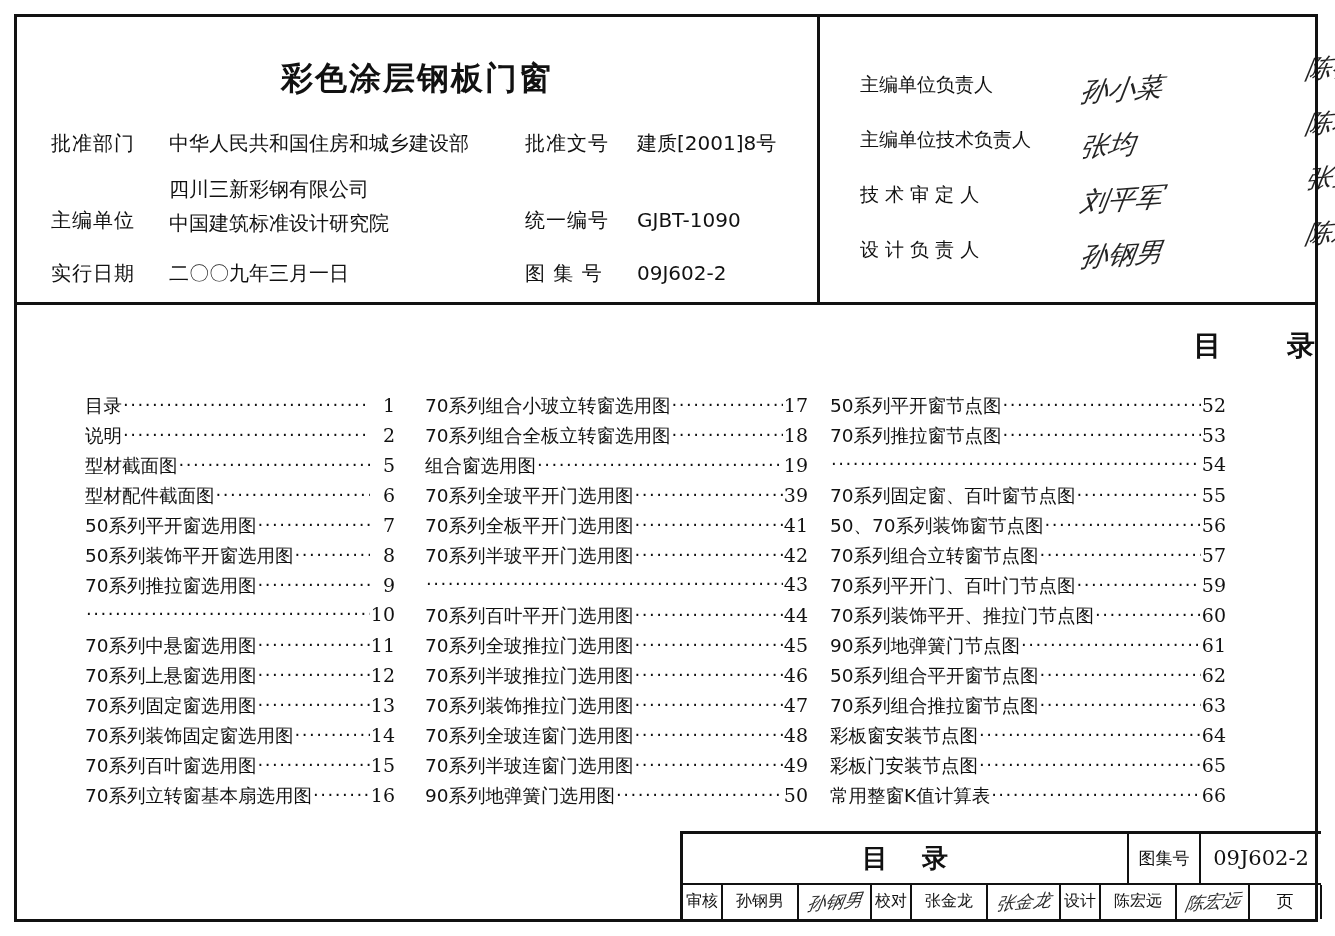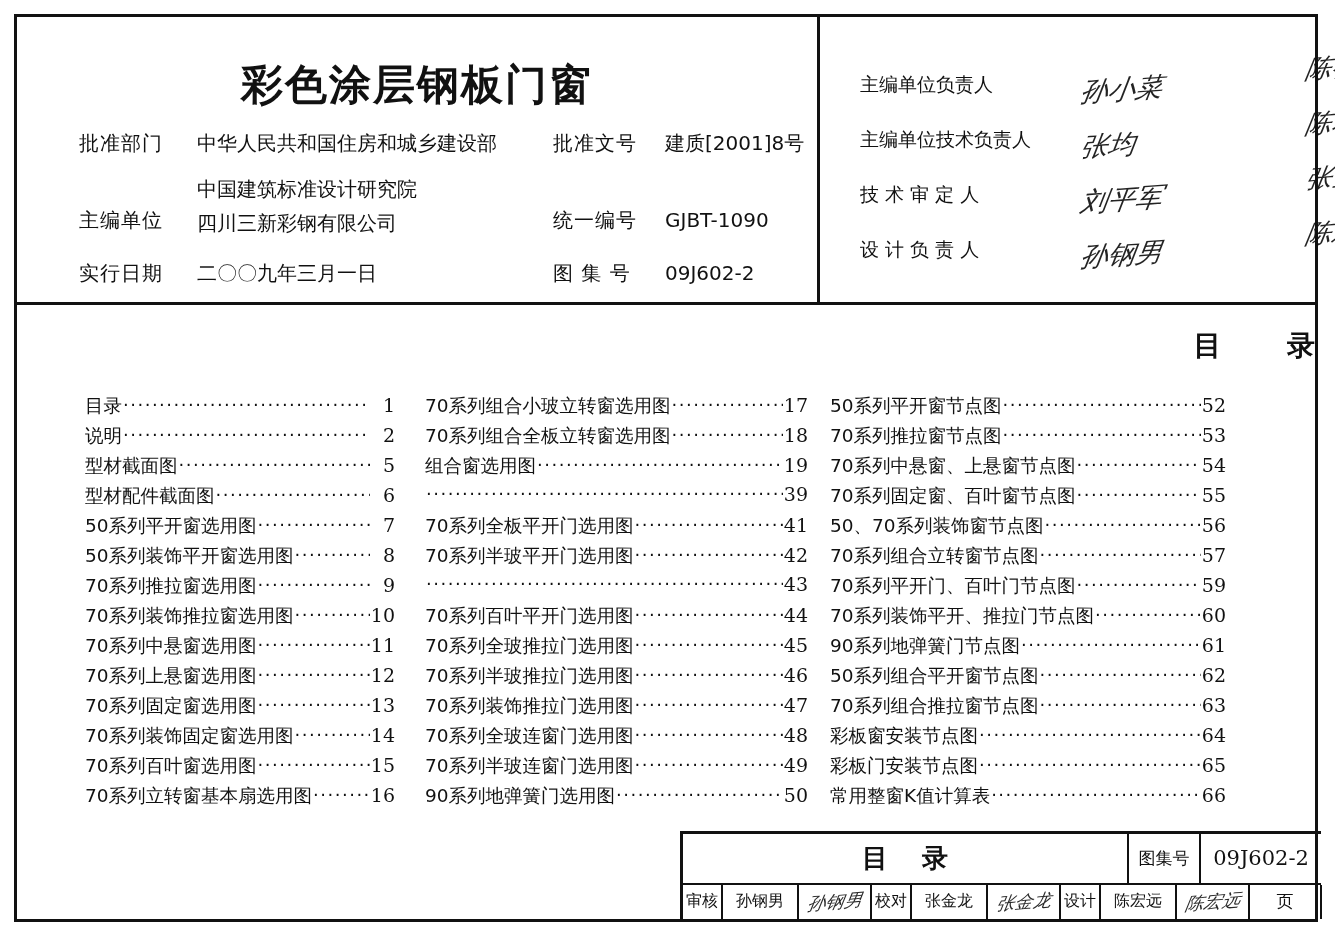--- a/index.html
+++ b/index.html
@@ -53,21 +53,21 @@
     height: 100%;
     border-radius: 7px;
   }
 
   .doc-title {
     position: absolute;
     left: 0;
     top: 40px;
     width: 100%;
     text-align: center;
-    font-size: 42px;
+    font-size: 32px;
     font-weight: bold;
     letter-spacing: 2px;
     font-family: "DejaVu Sans", "Liberation Sans", sans-serif;
   }
 
   
   .hinfo {
     position: absolute;
     left: 34px;
     top: 116px;
@@ -78,21 +78,20 @@
   .hrow {
     display: flex;
     align-items: flex-start;
     margin-bottom: 2px;
   }
   .hlabel {
     width: 118px;
     flex: 0 0 118px;
     letter-spacing: 1px;
     white-space: nowrap;
-    margin-left: 28px;
   }
   .hval {
     flex: 0 0 auto;
     width: 356px;
     white-space: nowrap;
   }
   .hval .sub { display: block; }
   .hval .sub + .sub { margin-top: 14px; }
   .hlabel2 {
     width: 112px;
@@ -289,22 +288,22 @@
         <div class="hrow r1">
           <div class="hlabel">批准部门</div>
           <div class="hval">中华人民共和国住房和城乡建设部</div>
           <div class="hlabel2">批准文号</div>
           <div class="hval2">建质[2001]8号</div>
         </div>
 
         <div class="hrow r2">
           <div class="hlabel vmid">主编单位</div>
           <div class="hval">
+            <span class="sub">四川三新彩钢有限公司</span>
             <span class="sub">中国建筑标准设计研究院</span>
-            <span class="sub">四川三新彩钢有限公司</span>
           </div>
           <div class="hlabel2 vmid">统一编号</div>
           <div class="hval2 vmid">GJBT-1090</div>
         </div>
 
         <div class="hrow r3">
           <div class="hlabel">实行日期</div>
           <div class="hval">二〇〇九年三月一日</div>
           <div class="hlabel2">图 集 号</div>
           <div class="hval2">09J602-2</div>
@@ -387,21 +386,20 @@
             <span class="toc-label">50系列装饰平开窗选用图</span>
             <span class="toc-dots">···························································</span>
             <span class="toc-page">8</span>
           </div>
           <div class="toc-item">
             <span class="toc-label">70系列推拉窗选用图</span>
             <span class="toc-dots">···························································</span>
             <span class="toc-page">9</span>
           </div>
           <div class="toc-item">
-            <span class="toc-label">70系列装饰推拉窗选用图</span>
             <span class="toc-dots">···························································</span>
             <span class="toc-page">10</span>
           </div>
           <div class="toc-item">
             <span class="toc-label">70系列中悬窗选用图</span>
             <span class="toc-dots">···························································</span>
             <span class="toc-page">11</span>
           </div>
           <div class="toc-item">
             <span class="toc-label">70系列上悬窗选用图</span>
@@ -439,20 +437,21 @@
             <span class="toc-label">70系列组合全板立转窗选用图</span>
             <span class="toc-dots">···························································</span>
             <span class="toc-page">18</span>
           </div>
           <div class="toc-item">
             <span class="toc-label">组合窗选用图</span>
             <span class="toc-dots">···························································</span>
             <span class="toc-page">19</span>
           </div>
           <div class="toc-item">
+            <span class="toc-label">70系列全玻平开门选用图</span>
             <span class="toc-dots">···························································</span>
             <span class="toc-page">39</span>
           </div>
           <div class="toc-item">
             <span class="toc-label">70系列全板平开门选用图</span>
             <span class="toc-dots">···························································</span>
             <span class="toc-page">41</span>
           </div>
           <div class="toc-item">
             <span class="toc-label">70系列半玻平开门选用图</span>
@@ -504,21 +503,20 @@
             <span class="toc-label">50系列平开窗节点图</span>
             <span class="toc-dots">···························································</span>
             <span class="toc-page">52</span>
           </div>
           <div class="toc-item">
             <span class="toc-label">70系列推拉窗节点图</span>
             <span class="toc-dots">···························································</span>
             <span class="toc-page">53</span>
           </div>
           <div class="toc-item">
-            <span class="toc-label">70系列中悬窗、上悬窗节点图</span>
             <span class="toc-dots">···························································</span>
             <span class="toc-page">54</span>
           </div>
           <div class="toc-item">
             <span class="toc-label">70系列固定窗、百叶窗节点图</span>
             <span class="toc-dots">···························································</span>
             <span class="toc-page">55</span>
           </div>
           <div class="toc-item">
             <span class="toc-label">50、70系列装饰窗节点图</span>

